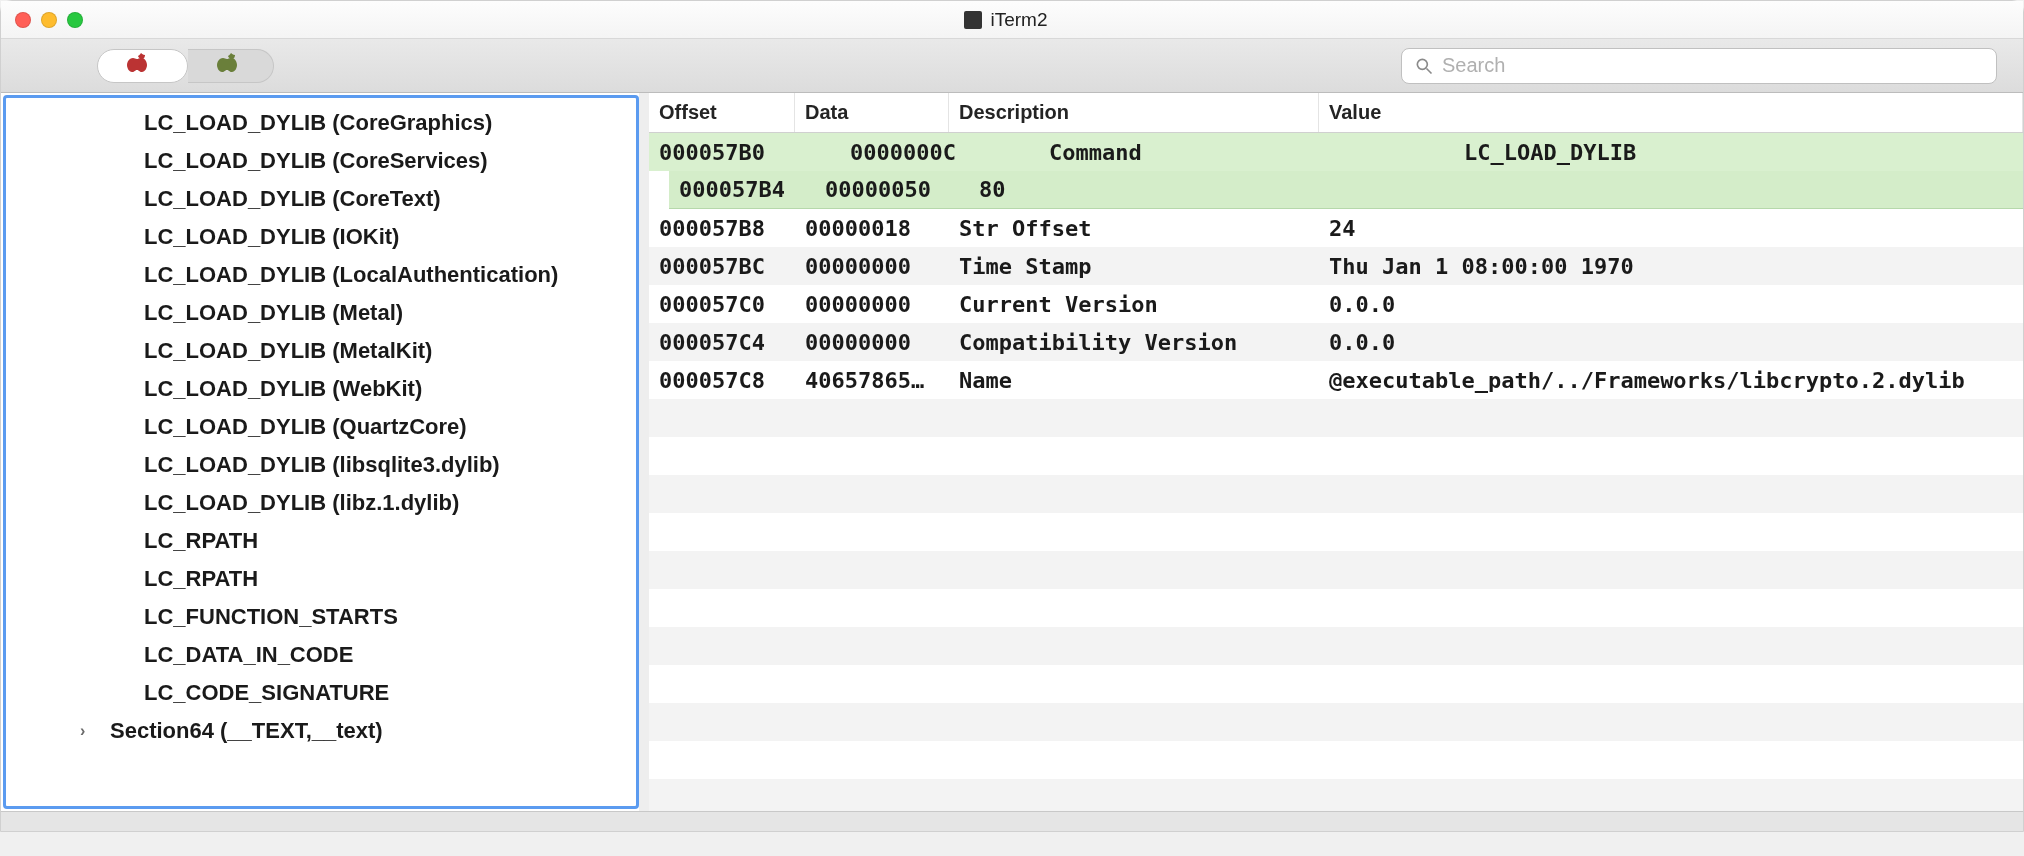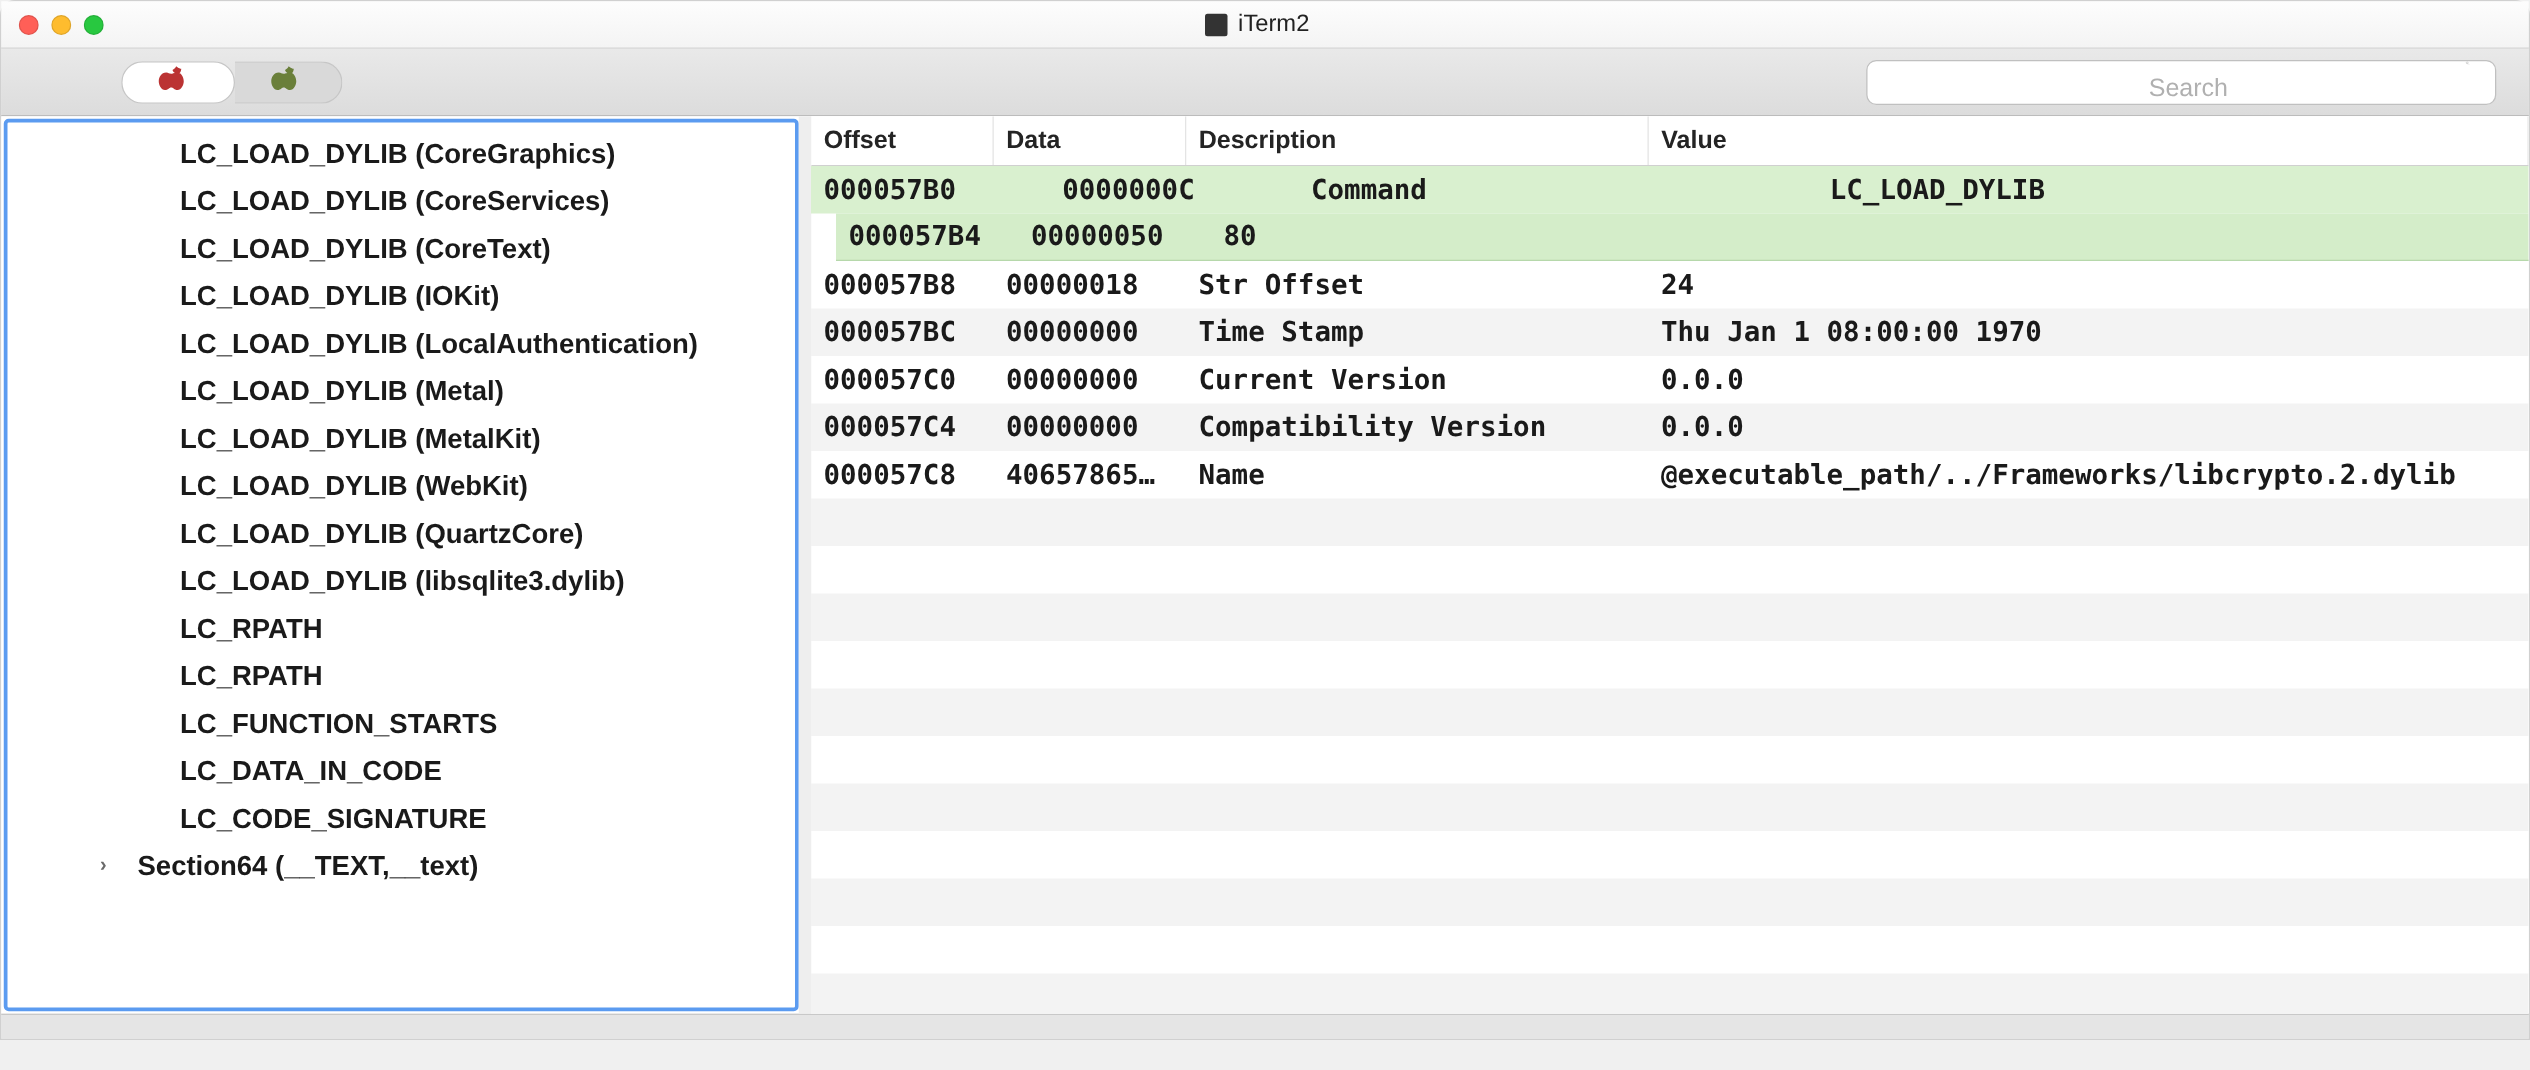--- a/index.html
+++ b/index.html
@@ -52,24 +52,23 @@
   display:flex; align-items:center; gap:8px;
   font-size:22px; color:#333; font-weight:500;
   border:1px solid #c6c6c6;
   flex-direction:column;
 }
 .seg-btn.active { background:#fff; border-radius: 18px; }
 .seg-btn.inactive { background: #d9d9d9; border-left:none; border-radius: 0 18px 18px 0; padding-left:18px; }
 .apple-icon { width:24px; height:24px; display:inline-block; }
 .toolbar-spacer { flex:1; }
 .search {
-  width: 504px; height: 36px; background:#fff; border:1px solid #c0c0c0;
-  border-radius: 8px; display:flex; align-items:flex-end; padding: 0 12px; gap:8px;
+  width: 596px; height: 36px; background:#fff; border:1px solid #c0c0c0;
+  border-radius: 8px; display:flex; align-items:center; padding: 0 12px; gap:8px;
   margin-right: 8px;
-  flex-direction: column;
 }
 .search svg { width:20px; height:20px; color:#8a8a8a; }
 .search input {
   border:none; outline:none; flex:1; font-size:20px; background:transparent; color:#333;
 }
 .search input::placeholder { color:#b0b0b0; }
 .content { flex:1; display:flex; background:#fff; overflow:hidden; }
 .sidebar {
   width: 636px;
   border: 3px solid #5b9bf0;
@@ -166,20 +165,21 @@
         <div class="tree-row">LC_LOAD_DYLIB (CoreGraphics)</div>
         <div class="tree-row">LC_LOAD_DYLIB (CoreServices)</div>
         <div class="tree-row">LC_LOAD_DYLIB (CoreText)</div>
         <div class="tree-row">LC_LOAD_DYLIB (IOKit)</div>
         <div class="tree-row">LC_LOAD_DYLIB (LocalAuthentication)</div>
         <div class="tree-row">LC_LOAD_DYLIB (Metal)</div>
         <div class="tree-row">LC_LOAD_DYLIB (MetalKit)</div>
         <div class="tree-row">LC_LOAD_DYLIB (WebKit)</div>
         <div class="tree-row">LC_LOAD_DYLIB (QuartzCore)</div>
         <div class="tree-row">LC_LOAD_DYLIB (libsqlite3.dylib)</div>
+        <div class="tree-row">LC_LOAD_DYLIB (libz.1.dylib)</div>
         <div class="tree-row">LC_RPATH</div>
         <div class="tree-row">LC_RPATH</div>
         <div class="tree-row">LC_FUNCTION_STARTS</div>
         <div class="tree-row">LC_DATA_IN_CODE</div>
         <div class="tree-row">LC_CODE_SIGNATURE</div>
         <div class="tree-row section">
           <span class="disclosure">›</span>
           <span>Section64 (__TEXT,__text)</span>
         </div>
       </div>

